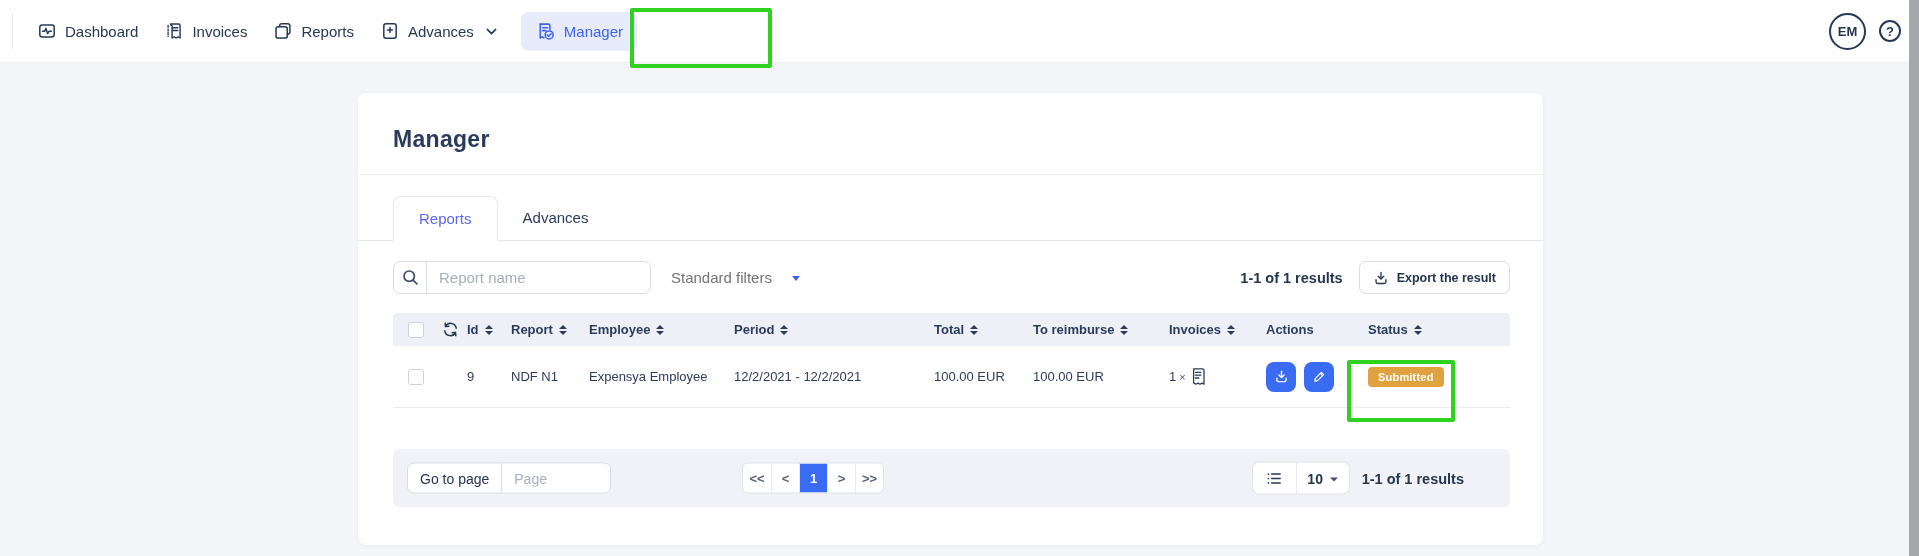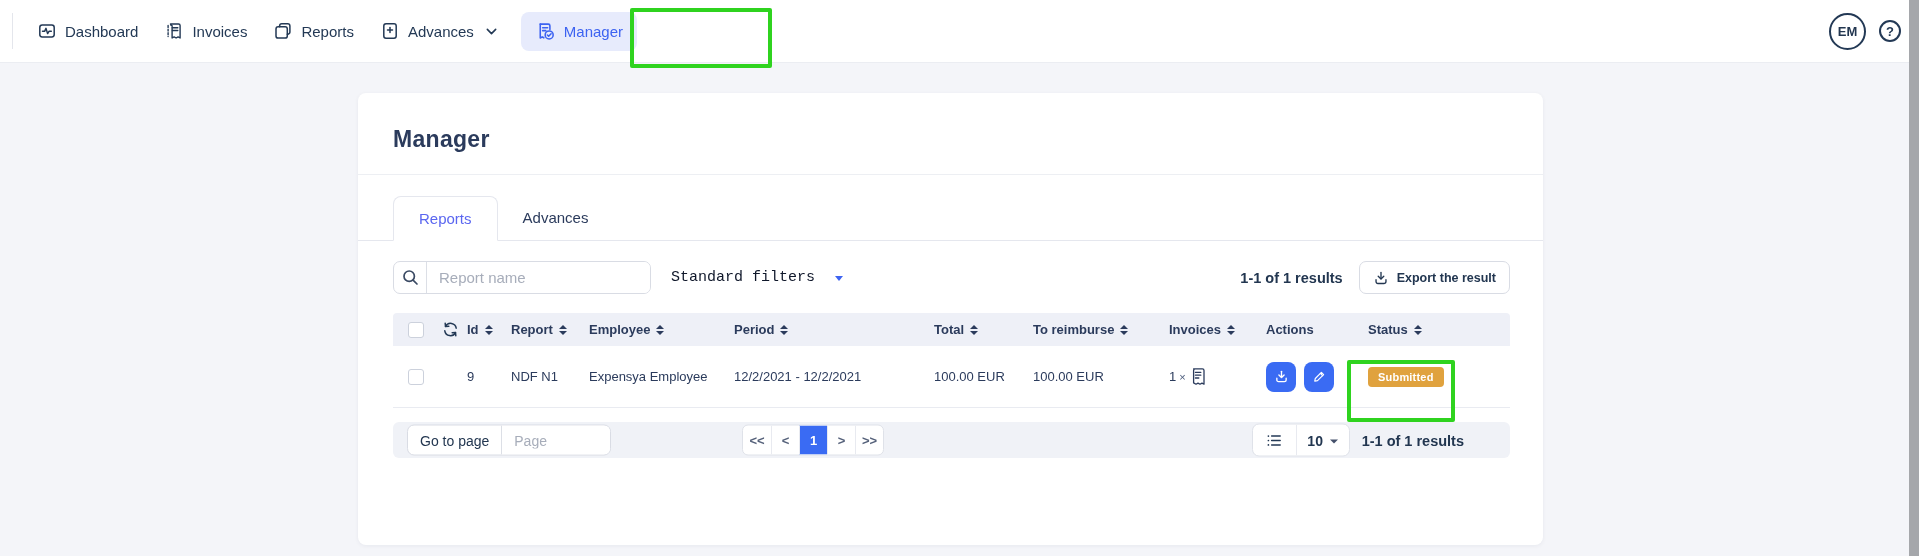--- a/index.html
+++ b/index.html
@@ -74,21 +74,21 @@
     width:37px; height:100%; display:flex; align-items:center; justify-content:center;
     border-right:1px solid #dcdfe6; cursor:pointer;
   }
   .search-input {
     flex:1; height:100%; border:none; outline:none; padding:0 12px;
     font-family:"Liberation Sans", sans-serif; font-size:15px; color:#2b3b5c;
   }
   .search-input::placeholder { color:#a7adba; }
   .std-filters {
     margin-left:20px; display:flex; align-items:center; gap:20px;
-    font-size:15px; font-weight:500; color:#0f172a; cursor:pointer;font-family:Liberation Mono, monospace;
+    font-size:15px; font-weight:500; color:#737373; cursor:pointer;
   }
   .caret-down {
     width:0; height:0; border-left:4.5px solid transparent; border-right:4.5px solid transparent;
     border-top:5px solid #3d63f1; margin-top:2px;
   }
   .results-top { margin-left:auto; font-size:14.5px; font-weight:600; color:#223650; }
   .export-btn {
     margin-left:16px; height:33px; padding:12px 13px;
     display:flex; align-items:center; gap:8px;
     border:1px solid #d9dce4; border-radius:7px; background:#fff;
@@ -134,21 +134,21 @@
     display:flex; align-items:center; justify-content:center; cursor:pointer;
   }
   .status-badge {
     display:inline-block; background:#e0a23e; color:#fff;
     font-size:11px; font-weight:700; letter-spacing:.2px;
     padding:4px 10px; border-radius:4px;
   }
 
   
   .pagination-bar {
-    position:relative; margin:14px 33px 0 35px; height:36px;
+    position:relative; margin:41px 33px 0 35px; height:58px;
     background:#f0f2f7; border-radius:6px;padding-left:12px;
   }
   .vcenter { position:absolute; top:50%; transform:translateY(-50%); }
   .goto-group { left:14px; display:flex; height:31px; border:1px solid #d9dce4; border-radius:7px; background:#fff; overflow:hidden; }
   .goto-label {
     display:flex; align-items:center; padding:0 12px; font-size:14px; color:#223650;
     border-right:1px solid #dcdfe6; cursor:pointer; white-space:nowrap;
   }
   .page-input {
     width:108px; border:none; outline:none; padding:0 12px;

